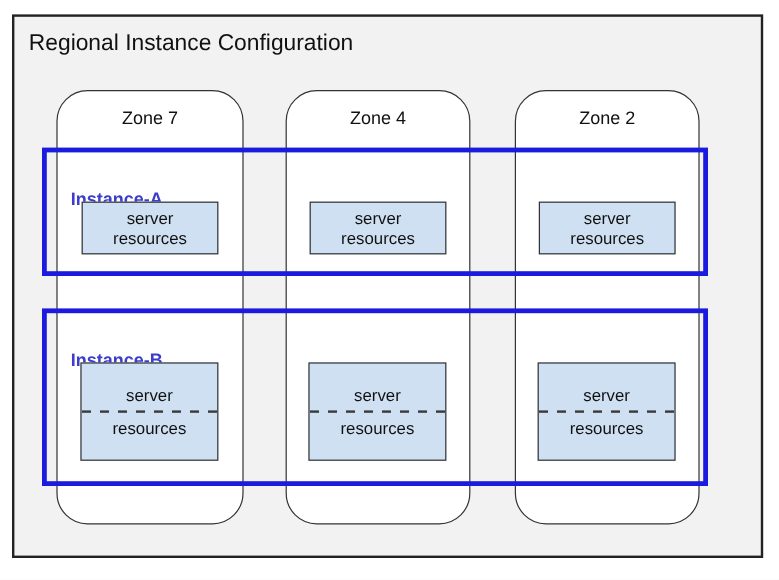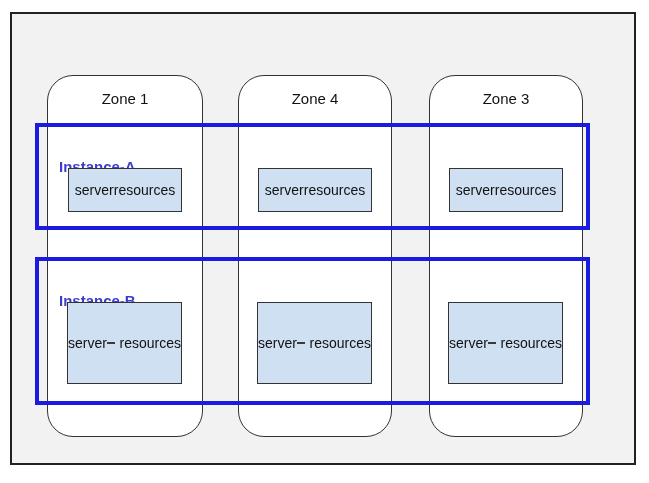--- a/index.html
+++ b/index.html
@@ -70,21 +70,21 @@
     white-space: nowrap;
     margin-top: 24px;
   }
 
   .srv {
     position: absolute;
     box-sizing: border-box;
     background: var(--server-box-bg, #cfe0f2);
     border: 1px solid var(--server-box-border, #333333);
     display: flex;
-    flex-direction: row;
+    flex-direction: column;
     align-items: center;
     justify-content: center;
     font-size: 14px;
     line-height: 16px;
     color: #111111;
     text-align: center;
   }
   .srv-a { top: 154px; width: 114px; height: 44px; }
   .srv-b { top: 288px; width: 115px; height: 82px; }
   .a1 { left: 56px; }  .a2 { left: 246px; }  .a3 { left: 437px; }
@@ -98,29 +98,30 @@
       #3a3a3a 0px, #3a3a3a 8px,
       transparent 8px, transparent 15px);
   }
 </style>
 </head>
 <body>
 
 <div class="canvas">
   <div class="region">
 
+    <div class="title">Regional Instance Configuration</div>
 
     <div class="zone zone-1">
-      <div class="zone-label">Zone 1</div>
+      <div class="zone-label">Zone 7</div>
     </div>
     <div class="zone zone-2">
       <div class="zone-label">Zone 4</div>
     </div>
     <div class="zone zone-3">
-      <div class="zone-label">Zone 3</div>
+      <div class="zone-label">Zone 2</div>
     </div>
 
     <div class="instance instance-a">
       <div class="instance-label">Instance-A</div>
     </div>
 
     <div class="instance instance-b">
       <div class="instance-label">Instance-B</div>
     </div>
 

